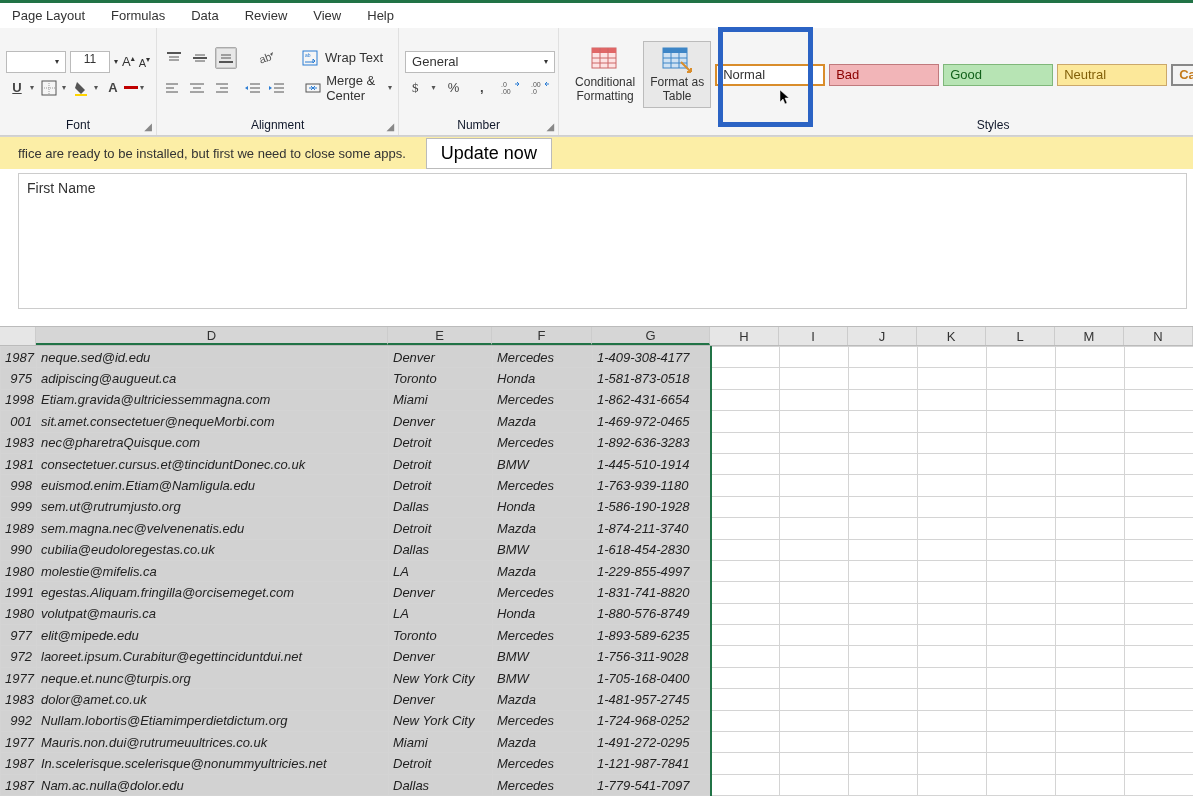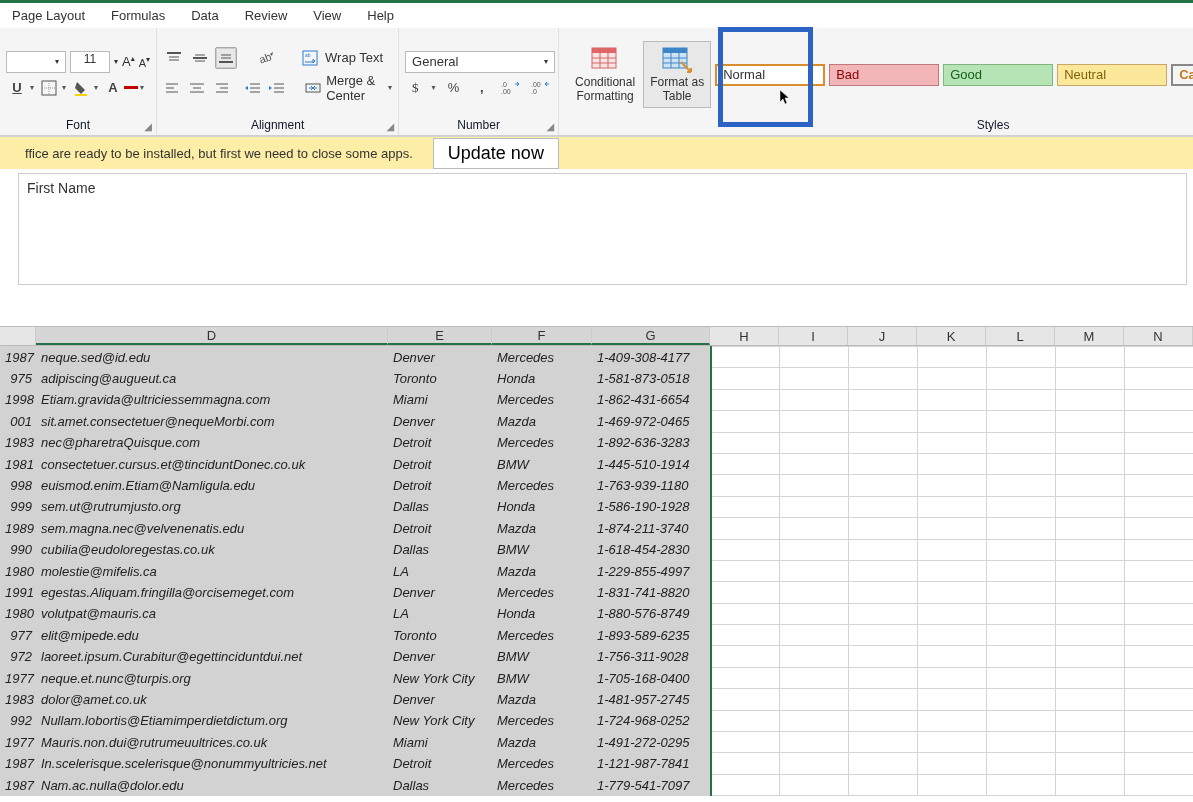--- a/index.html
+++ b/index.html
@@ -88,32 +88,32 @@
     display:flex; flex-direction:column; width:16px; border:1px solid #bbb; height:46px;
   }
   .gallery-scroll div {
     flex:1; display:flex; align-items:center; justify-content:center; font-size:8px;
     border-bottom:1px solid #ccc; background:#f8f8f8;
   }
   .gallery-scroll div:last-child{border-bottom:none;}
   .messagebar {
     background:#fceea6;
     display:flex; align-items:center;
-    padding:4px 25px;
+    padding:4px 18px;
     height:32px;
     gap:20px;
     font-size:13px;
     color:#333;
   }
   .update-btn {
     background:#fff; border:1px solid #bbb; padding:4px 14px;
     font-size:18px;
   }
   .formula-area {
-    border:1px solid #ccc; margin:4px 6px 0 18px; height:112px;
+    border:1px solid #ccc; margin:4px 6px 0 18px; height:136px;
     padding:6px 8px; color:#333; font-size:14px; background:#fff;
   }
   .colhdr-wrap { position:absolute; top:326px; left:0; right:0; height:20px; }
   .colhdr {
     display:grid;
     grid-template-columns: 36px 352px 104px 100px 118px repeat(7, 69px);
     height:20px;
     background:#e6e6e6;
     border-top:1px solid #bbb;
     border-bottom:1px solid #bbb;

